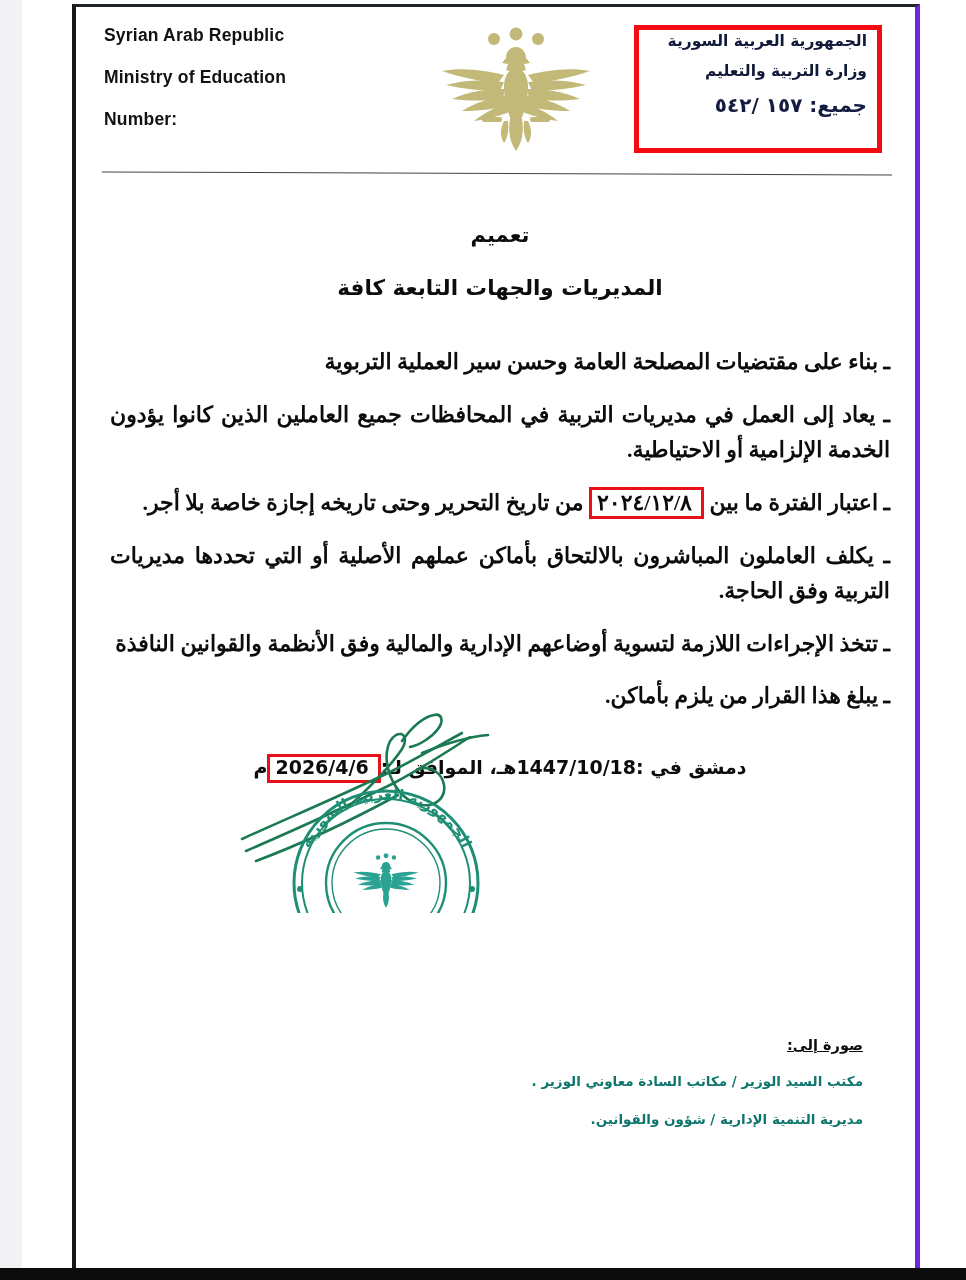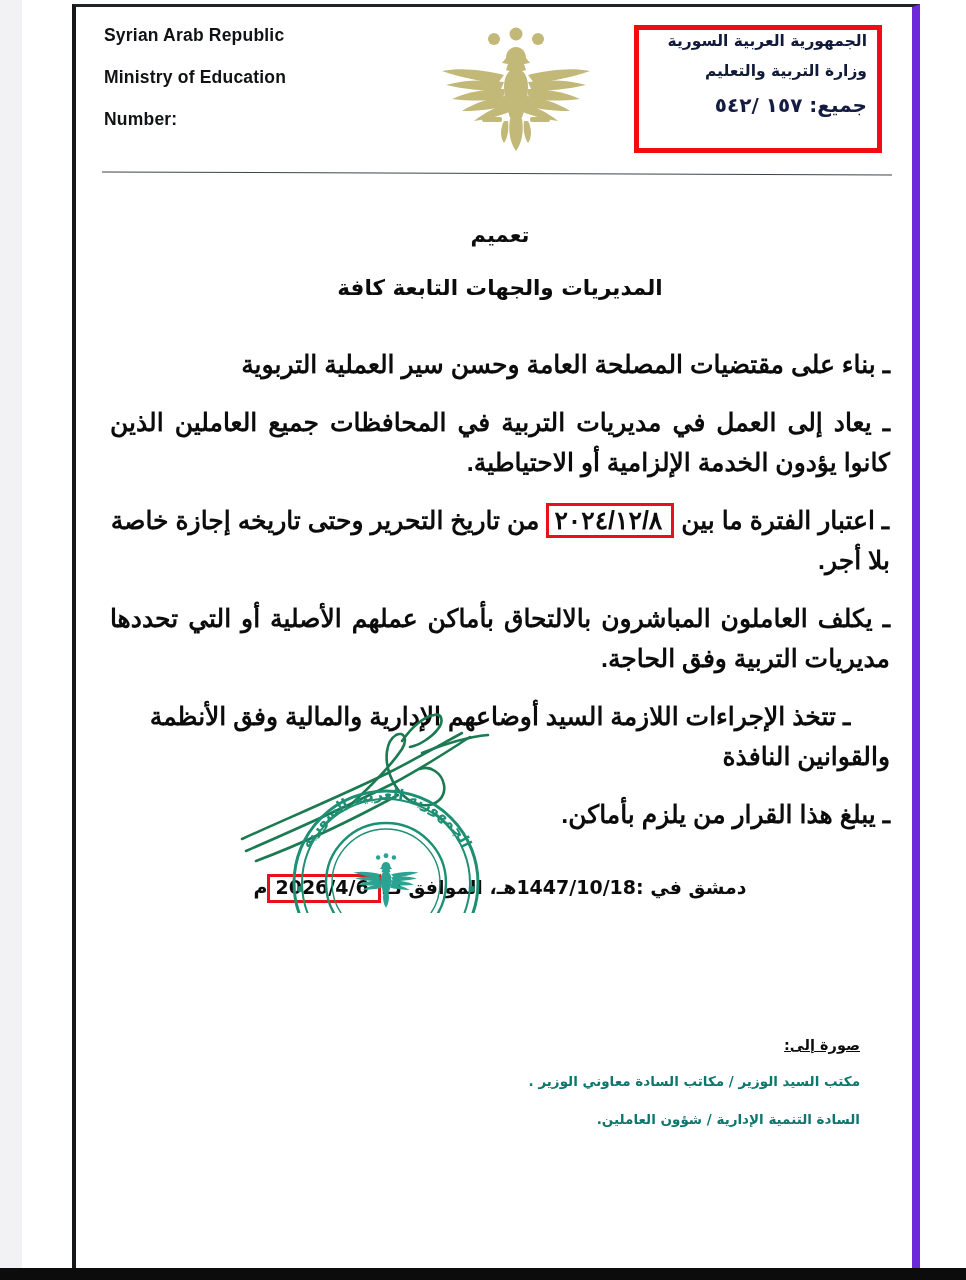--- a/index.html
+++ b/index.html
@@ -29,21 +29,21 @@
     background: #0c0c0c;
   }
 
   
   #page-sheet {
     position: absolute;
     left: 72px; top: 4px;
     width: 848px; height: 1264px;
     background: #ffffff;
     border-left: 4px solid #15181a;
-    border-right: 8px solid #6d28d9;
+    border-right: 5px solid #6d28d9;
     border-top: 3px solid #1d2326;
     box-sizing: border-box;
   }
 
   
   #doc-header {
     position: absolute;
     left: 0; top: 0;
     width: 848px; height: 160px;
   }
@@ -127,23 +127,23 @@
     font-weight: bold;
     font-size: 21.5px;
     color: #0c0c0c;
     margin: 28px 0 0 0;
     letter-spacing: 0.5px;
   }
   #clauses {
     margin: 44px 34px 0 34px;
   }
   .clause {
-    font-family: Liberation Sans, sans-serif;
-    font-weight: bold;
-    font-size: 25px;
+    font-family: Liberation Serif, serif;
+    font-weight: bold;
+    font-size: 22px;
     color: #0c0c0c;
     line-height: 1.62;
     margin-bottom: 17px;
     text-align: justify;
     text-align-last: right;
   }
   .clause.centerish {
     text-align: center;
   }
   .hl {
@@ -296,21 +296,21 @@
       <div class="clause centerish">ـ بناء على مقتضيات المصلحة العامة وحسن سير العملية التربوية</div>
 
       <div class="clause">ـ يعاد إلى العمل في مديريات التربية في المحافظات جميع العاملين الذين كانوا يؤدون الخدمة الإلزامية أو الاحتياطية.</div>
 
       <div class="clause centerish">
         <span>ـ اعتبار الفترة ما بين </span><span class="hl hl-ar">٢٠٢٤/١٢/٨</span><span> من تاريخ التحرير وحتى تاريخه إجازة خاصة بلا أجر.</span>
       </div>
 
       <div class="clause">ـ يكلف العاملون المباشرون بالالتحاق بأماكن عملهم الأصلية أو التي تحددها مديريات التربية وفق الحاجة.</div>
 
-      <div class="clause centerish">ـ تتخذ الإجراءات اللازمة السيد أوضاعهم الإدارية والمالية وفق الأنظمة والقوانين النافذة</div>
+      <div class="clause centerish">ـ تتخذ الإجراءات اللازمة لتسوية أوضاعهم الإدارية والمالية وفق الأنظمة والقوانين النافذة</div>
 
       <div class="clause centerish">ـ يبلغ هذا القرار من يلزم بأماكن.</div>
     </div>
 
     <div id="date-line">
       <span class="seg">دمشق في :</span><span class="seg">1447/10/18</span><span class="seg">هـ، الموافق لـ:</span><span class="hl">2026/4/6</span><span class="seg">م</span>
     </div>
   </div>
 
 
@@ -363,16 +363,16 @@
         <path d="M101 66 C 118 66 136 68 154 76 C 136 78 118 78 103 76 Z"></path>
         <path d="M100 73 C 115 75 130 79 144 88 C 128 88 112 86 100 83 Z"></path>
         <path d="M84 96 C 82 108 84 120 90 128 C 96 120 98 108 96 96 Z"></path>
       </g>
     </svg>
   </div>
 
   <div id="cc-block">
     <div id="cc-title">صورة إلى:</div>
     <div class="cc-item">مكتب السيد الوزير / مكاتب السادة معاوني الوزير .</div>
-    <div class="cc-item">السادة التنمية الإدارية / شؤون العاملين.</div>
+    <div class="cc-item">مديرية التنمية الإدارية / شؤون والقوانين.</div>
   </div>
 
 </div>
 
 </body></html>

